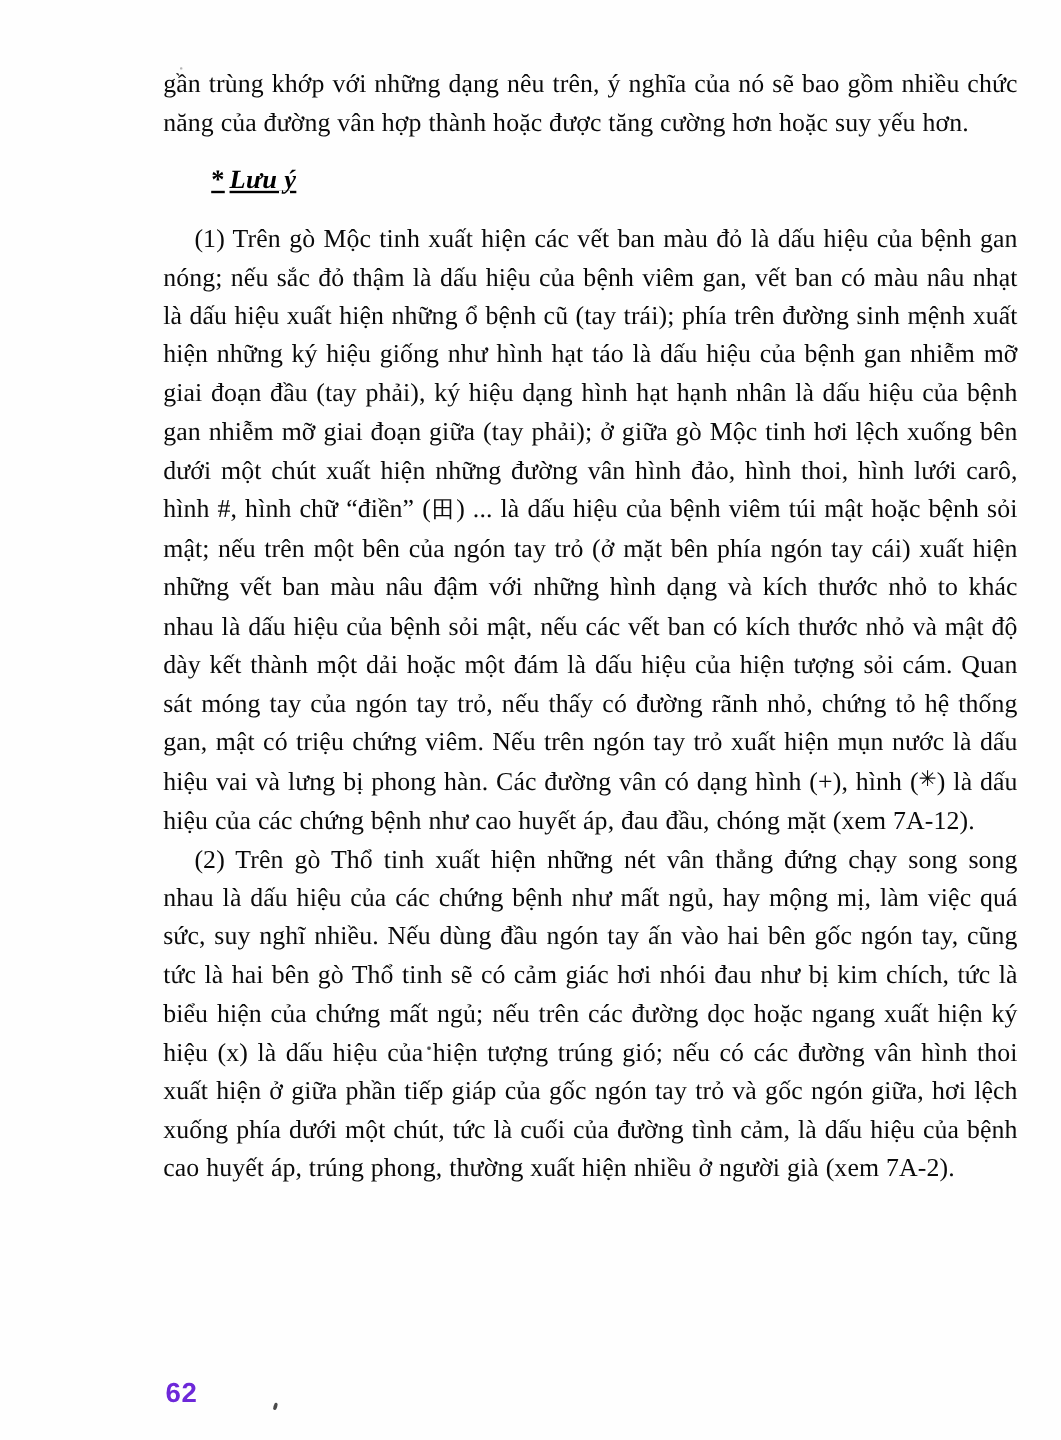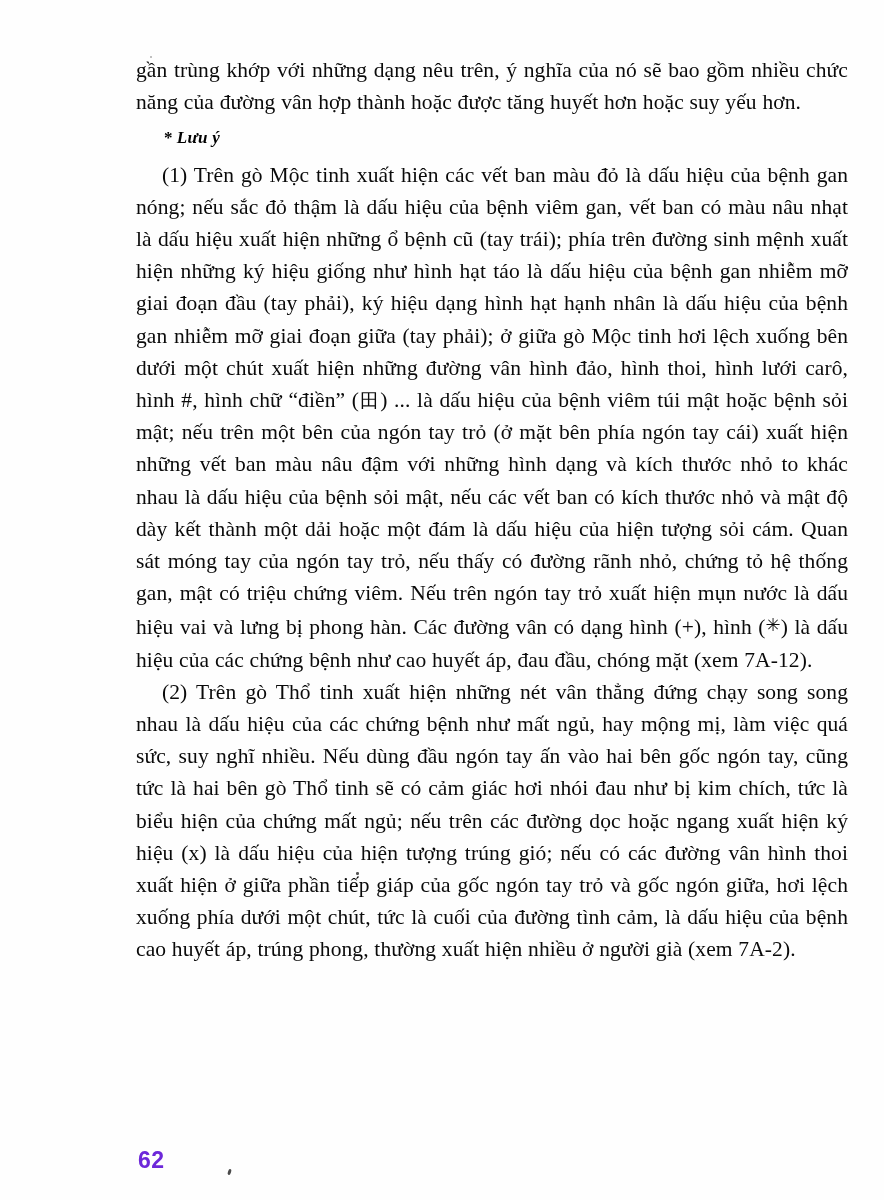--- a/index.html
+++ b/index.html
@@ -42,28 +42,29 @@
 
   p.indent {
     text-indent: 26px;
   }
 
   p.no-indent {
     text-indent: 0;
   }
 
   .note-heading {
-    margin: 4px;
+    margin: 16px;
     padding-left: 24px;
-    font-size: 17px;
+    font-size: 22px;
     line-height: 32.2px;
     font-weight: bold;
     font-style: italic;
     font-family: "Liberation Serif", "DejaVu Serif", serif;
     letter-spacing: 0.3px;
+    text-decoration: underline;
   }
 
   .note-star {
     font-style: normal;
     font-weight: bold;
     margin-right: 4px;
   }
 
   .cjk {
     font-family: "DejaVu Sans", sans-serif;
@@ -116,21 +117,21 @@
     opacity: 0.35;
   }
 </style>
 </head>
 <body>
 
 <div class="page">
 
   <div class="text-block">
 
-    <p class="body-par no-indent">gần trùng khớp với những dạng nêu trên, ý nghĩa của nó sẽ bao gồm nhiều chức năng của đường vân hợp thành hoặc được tăng huyết hơn hoặc suy yếu hơn.</p>
+    <p class="body-par no-indent">gần trùng khớp với những dạng nêu trên, ý nghĩa của nó sẽ bao gồm nhiều chức năng của đường vân hợp thành hoặc được tăng cường hơn hoặc suy yếu hơn.</p>
 
     <p class="note-heading">
       <span class="note-star">*</span><span>Lưu ý</span>
     </p>
 
 
     <p class="body-par indent"><span>(1) Trên gò Mộc tinh xuất hiện các vết ban màu đỏ là dấu hiệu của bệnh gan nóng; nếu sắc đỏ thậm là dấu hiệu của bệnh viêm gan, vết ban có màu nâu nhạt là dấu hiệu xuất hiện những ổ bệnh cũ (tay trái); phía trên đường sinh mệnh xuất hiện những ký hiệu giống như hình hạt táo là dấu hiệu của bệnh gan nhiễm mỡ giai đoạn đầu (tay phải), ký hiệu dạng hình hạt hạnh nhân là dấu hiệu của bệnh gan nhiễm mỡ giai đoạn giữa (tay phải); ở giữa gò Mộc tinh hơi lệch xuống bên dưới một chút xuất hiện những đường vân hình đảo, hình thoi, hình lưới carô, hình #, hình chữ “điền” (</span><span class="cjk">田</span><span>) ... là dấu hiệu của bệnh viêm túi mật hoặc bệnh sỏi mật; nếu trên một bên của ngón tay trỏ (ở mặt bên phía ngón tay cái) xuất hiện những vết ban màu nâu đậm với những hình dạng và kích thước nhỏ to khác nhau là dấu hiệu của bệnh sỏi mật, nếu các vết ban có kích thước nhỏ và mật độ dày kết thành một dải hoặc một đám là dấu hiệu của hiện tượng sỏi cám. Quan sát móng tay của ngón tay trỏ, nếu thấy có đường rãnh nhỏ, chứng tỏ hệ thống gan, mật có triệu chứng viêm. Nếu trên ngón tay trỏ xuất hiện mụn nước là dấu hiệu vai và lưng bị phong hàn. Các đường vân có dạng hình (+), hình (</span><span class="asterisk-sym">✳</span><span>) là dấu hiệu của các chứng bệnh như cao huyết áp, đau đầu, chóng mặt (xem 7A-12).</span></p>
 
     <p class="body-par indent">(2) Trên gò Thổ tinh xuất hiện những nét vân thẳng đứng chạy song song nhau là dấu hiệu của các chứng bệnh như mất ngủ, hay mộng mị, làm việc quá sức, suy nghĩ nhiều. Nếu dùng đầu ngón tay ấn vào hai bên gốc ngón tay, cũng tức là hai bên gò Thổ tinh sẽ có cảm giác hơi nhói đau như bị kim chích, tức là biểu hiện của chứng mất ngủ; nếu trên các đường dọc hoặc ngang xuất hiện ký hiệu (x) là dấu hiệu của hiện tượng trúng gió; nếu có các đường vân hình thoi xuất hiện ở giữa phần tiếp giáp của gốc ngón tay trỏ và gốc ngón giữa, hơi lệch xuống phía dưới một chút, tức là cuối của đường tình cảm, là dấu hiệu của bệnh cao huyết áp, trúng phong, thường xuất hiện nhiều ở người già (xem 7A-2).</p>
 

